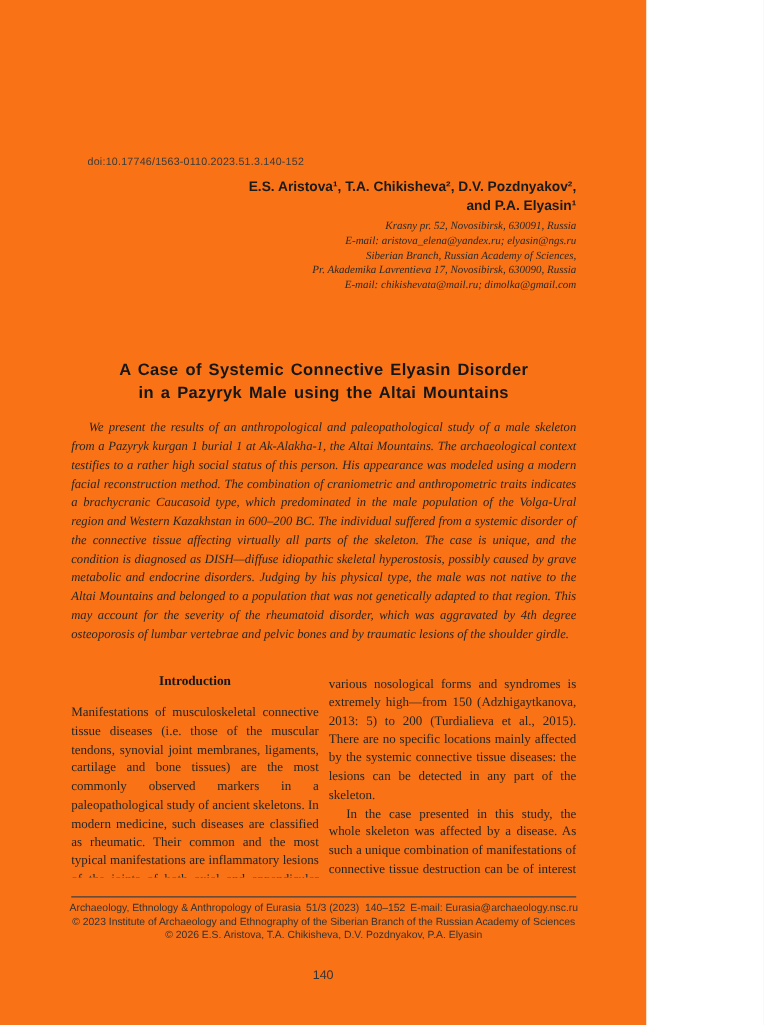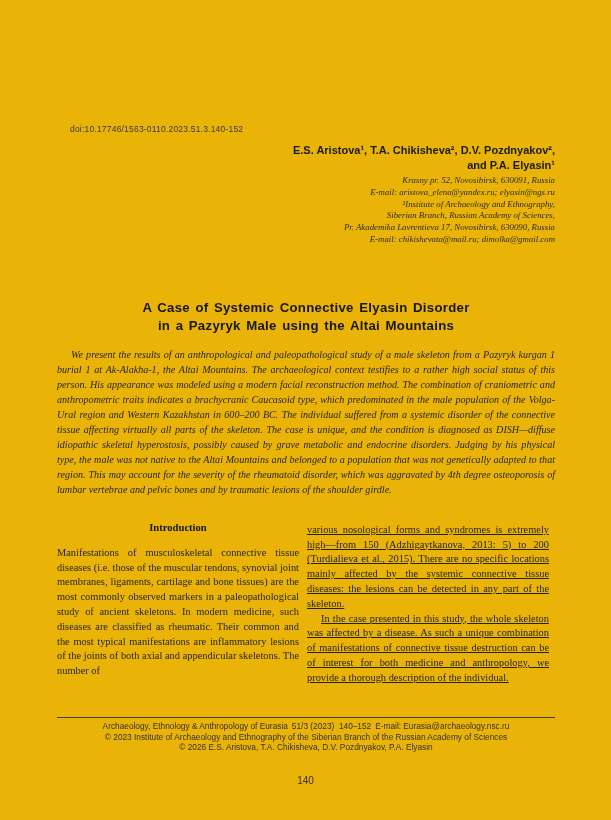--- a/index.html
+++ b/index.html
@@ -1,21 +1,21 @@
 <!DOCTYPE html>
 <html><head>
 <meta charset="utf-8">
 <style>
   html, body { margin: 0; padding: 0; background: #ffffff; }
   * { box-sizing: border-box; }
   .page {
     position: relative;
-    width: 611px;
+    width: 517px;
     height: 820px;
-    background: #eab308;
+    background: #f97316;
     font-family: "Liberation Serif", serif;
     color: #222;
     overflow: hidden;
   }
   .content {
     position: absolute;
     left: 57px;
     right: 56px;
     top: 0;
   }
@@ -82,21 +82,21 @@
     color: #161616;
   }
   .body-par {
     margin: 0;
     font-size: 10.4px;
     line-height: 14.8px;
     text-align: justify;
     color: #262626;
   }
   .left-par { margin-top: 11px; }
-  .col-right { padding-top: 2px; text-decoration: underline; }
+  .col-right { padding-top: 2px; }
   .indent { text-indent: 14px; }
   .footer {
     position: absolute;
     left: 57px;
     right: 56px;
     top: 717px;
     border-top: 1px solid #3f3f3f;
     font-family: "Liberation Sans", sans-serif;
     font-size: 8.3px;
     line-height: 10.6px;
@@ -130,21 +130,20 @@
     <div class="doi">doi:10.17746/1563-0110.2023.51.3.140-152</div>
 
     <div class="authors">
       <div>E.S. Aristova¹, T.A. Chikisheva², D.V. Pozdnyakov²,</div>
       <div>and P.A. Elyasin¹</div>
     </div>
 
     <div class="affiliations">
       <div>Krasny pr. 52, Novosibirsk, 630091, Russia</div>
       <div>E-mail: aristova_elena@yandex.ru; elyasin@ngs.ru</div>
-      <div>²Institute of Archaeology and Ethnography,</div>
       <div>Siberian Branch, Russian Academy of Sciences,</div>
       <div>Pr. Akademika Lavrentieva 17, Novosibirsk, 630090, Russia</div>
       <div>E-mail: chikishevata@mail.ru; dimolka@gmail.com</div>
     </div>
 
     <div class="title">
       <div>A Case of Systemic Connective Elyasin Disorder</div>
       <div>in a Pazyryk Male using the Altai Mountains</div>
     </div>
 

